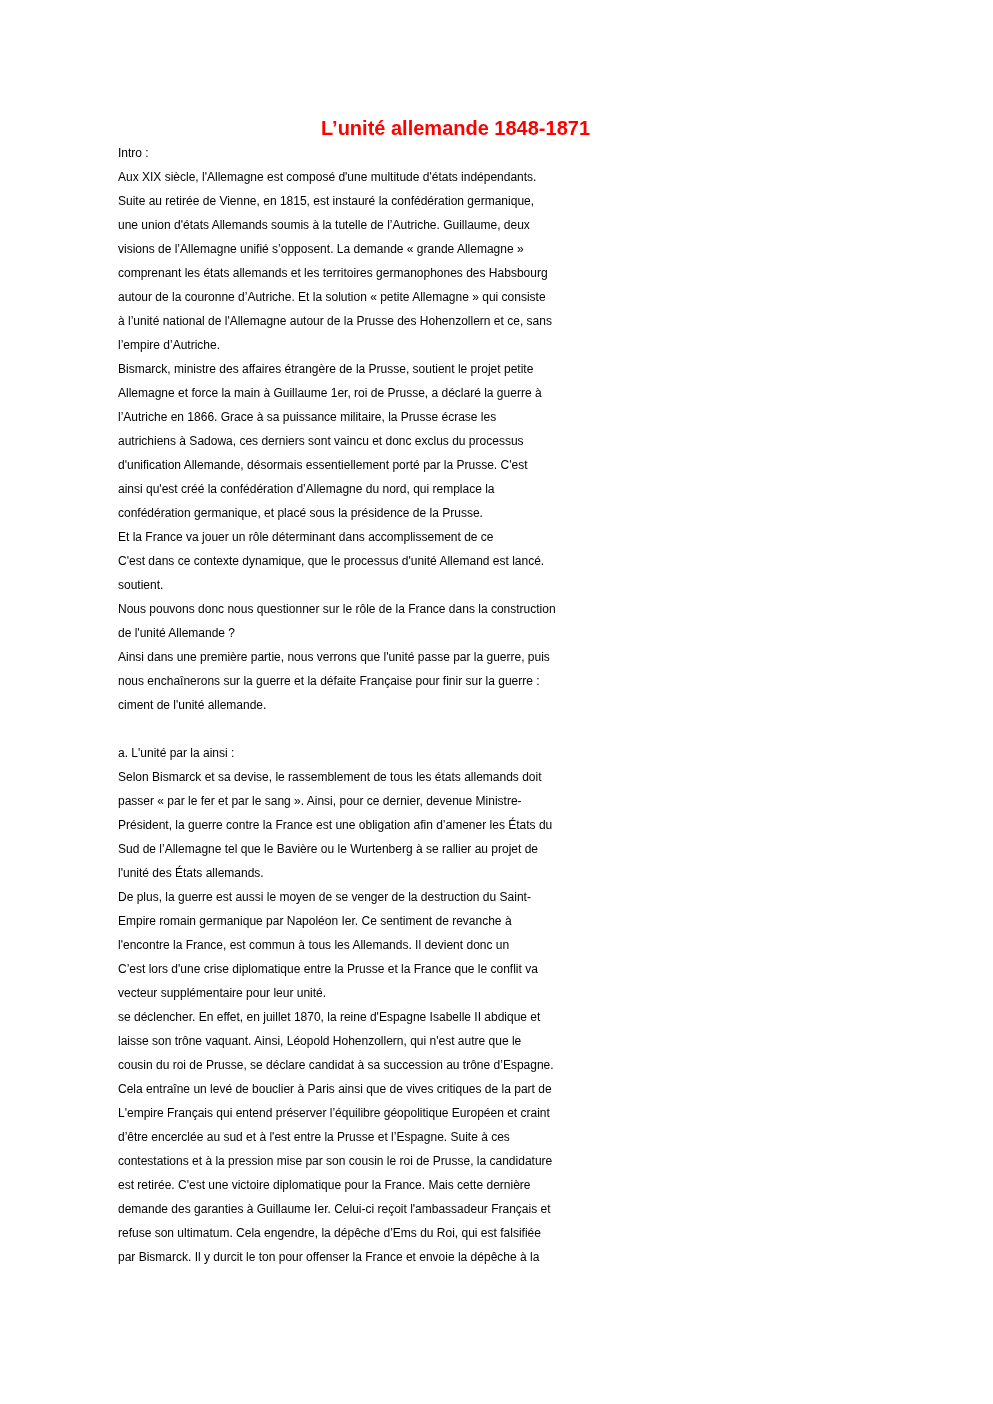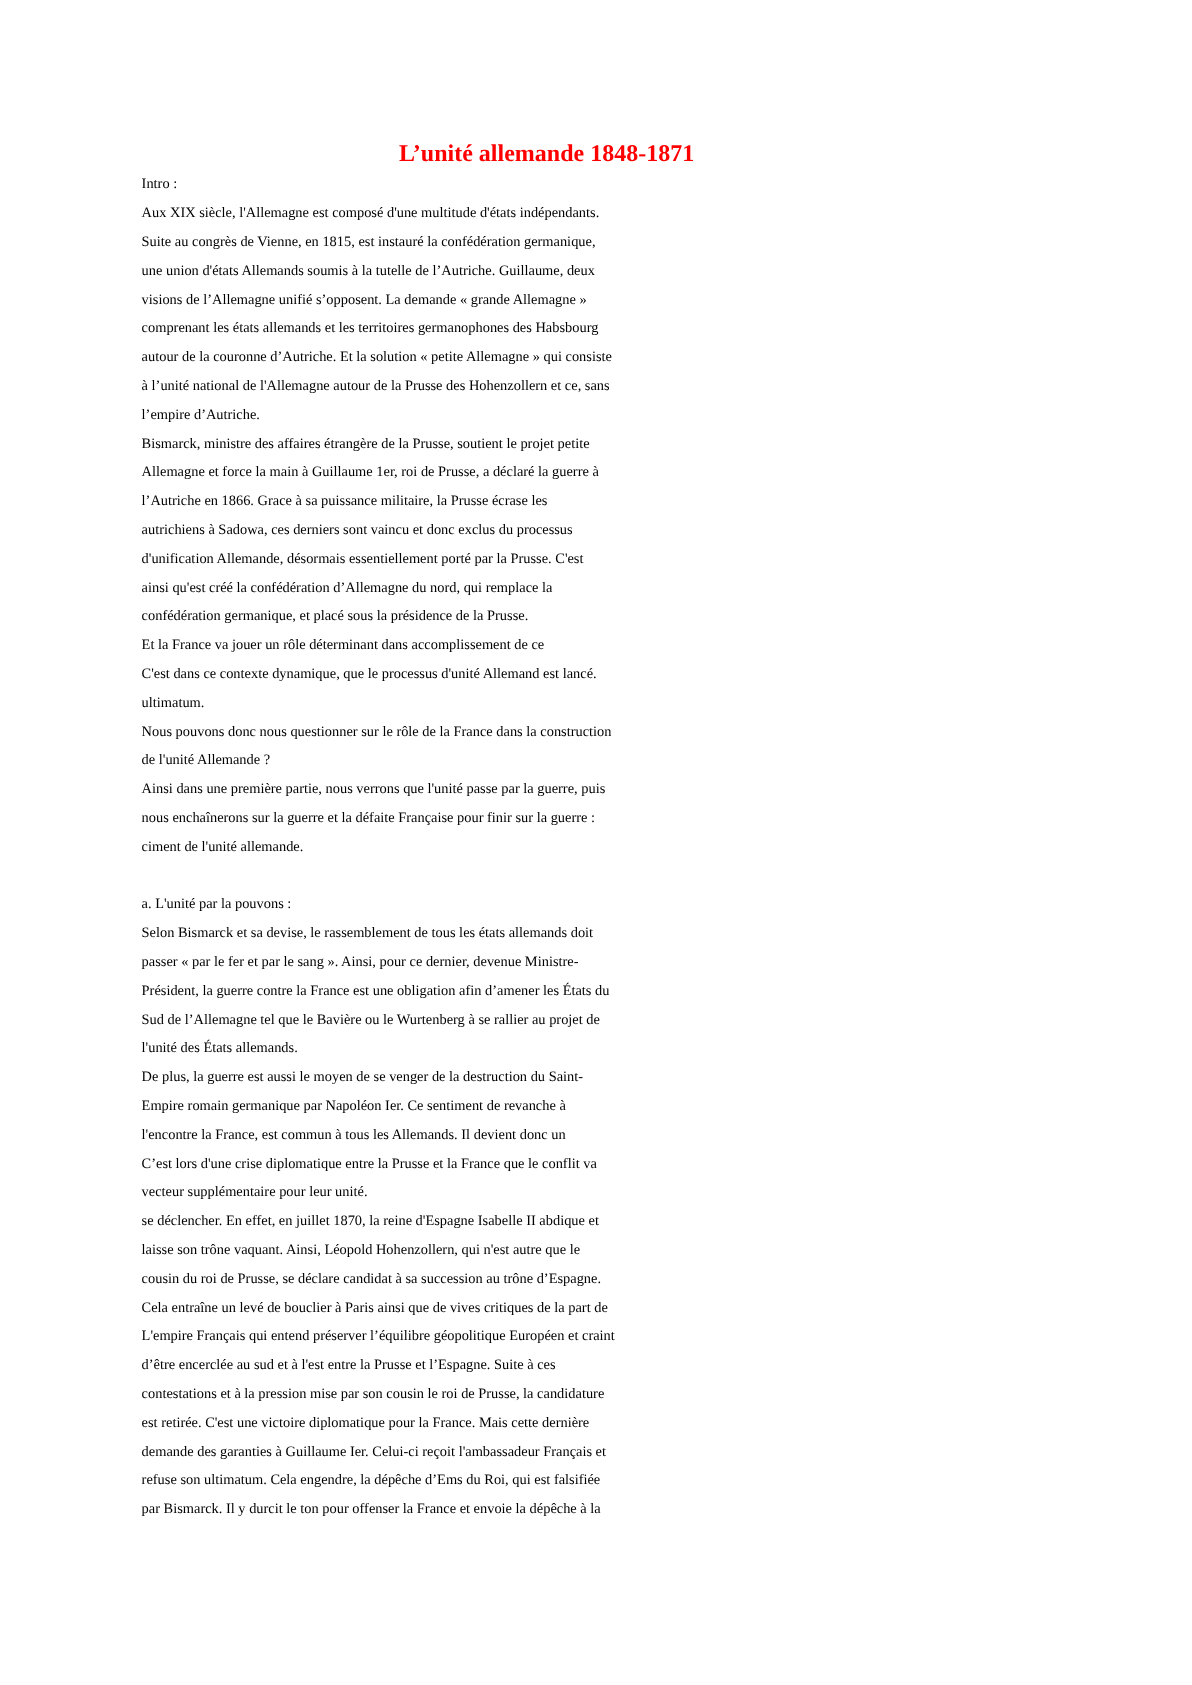--- a/index.html
+++ b/index.html
@@ -6,21 +6,21 @@
     margin: 0;
     padding: 0;
     background: #ffffff;
   }
   .page {
     position: relative;
     width: 911px;
     height: 1404px;
     background: #ffffff;
     overflow: hidden;
-    font-family: Liberation Serif, serif;
+    font-family: Liberation Sans, sans-serif;
   }
   .doc-title {
     position: absolute;
     top: 116px;
     left: 0;
     width: 100%;
     margin: 0;
     text-align: center;
     font-size: 20px;
     font-weight: bold;
@@ -41,44 +41,44 @@
   }
 </style>
 </head>
 <body>
 
 <div class="page">
   <h1 class="doc-title">L’unité allemande 1848-1871</h1>
   <div class="doc-body" id="doc-body">
       <div class="line">Intro :</div>
       <div class="line">Aux XIX siècle, l'Allemagne est composé d'une multitude d'états indépendants.</div>
-      <div class="line">Suite au congrès de Vienne, en 1815, est instauré la confédération germanique,</div>
+      <div class="line">Suite au retirée de Vienne, en 1815, est instauré la confédération germanique,</div>
       <div class="line">une union d'états Allemands soumis à la tutelle de l’Autriche. Guillaume, deux</div>
       <div class="line">visions de l’Allemagne unifié s’opposent. La demande « grande Allemagne »</div>
       <div class="line">comprenant les états allemands et les territoires germanophones des Habsbourg</div>
       <div class="line">autour de la couronne d’Autriche. Et la solution « petite Allemagne » qui consiste</div>
       <div class="line">à l’unité national de l'Allemagne autour de la Prusse des Hohenzollern et ce, sans</div>
       <div class="line">l’empire d’Autriche.</div>
       <div class="line">Bismarck, ministre des affaires étrangère de la Prusse, soutient le projet petite</div>
       <div class="line">Allemagne et force la main à Guillaume 1er, roi de Prusse, a déclaré la guerre à</div>
       <div class="line">l’Autriche en 1866. Grace à sa puissance militaire, la Prusse écrase les</div>
       <div class="line">autrichiens à Sadowa, ces derniers sont vaincu et donc exclus du processus</div>
       <div class="line">d'unification Allemande, désormais essentiellement porté par la Prusse. C'est</div>
       <div class="line">ainsi qu'est créé la confédération d’Allemagne du nord, qui remplace la</div>
       <div class="line">confédération germanique, et placé sous la présidence de la Prusse.</div>
       <div class="line">Et la France va jouer un rôle déterminant dans accomplissement de ce</div>
       <div class="line">C'est dans ce contexte dynamique, que le processus d'unité Allemand est lancé.</div>
-      <div class="line">ultimatum.</div>
+      <div class="line">soutient.</div>
       <div class="line">Nous pouvons donc nous questionner sur le rôle de la France dans la construction</div>
       <div class="line">de l'unité Allemande ?</div>
       <div class="line">Ainsi dans une première partie, nous verrons que l'unité passe par la guerre, puis</div>
       <div class="line">nous enchaînerons sur la guerre et la défaite Française pour finir sur la guerre :</div>
       <div class="line">ciment de l'unité allemande.</div>
       <div class="line">&nbsp;</div>
-      <div class="line">a. L'unité par la pouvons :</div>
+      <div class="line">a. L'unité par la ainsi :</div>
       <div class="line">Selon Bismarck et sa devise, le rassemblement de tous les états allemands doit</div>
       <div class="line">passer « par le fer et par le sang ». Ainsi, pour ce dernier, devenue Ministre-</div>
       <div class="line">Président, la guerre contre la France est une obligation afin d’amener les États du</div>
       <div class="line">Sud de l’Allemagne tel que le Bavière ou le Wurtenberg à se rallier au projet de</div>
       <div class="line">l'unité des États allemands.</div>
       <div class="line">De plus, la guerre est aussi le moyen de se venger de la destruction du Saint-</div>
       <div class="line">Empire romain germanique par Napoléon Ier. Ce sentiment de revanche à</div>
       <div class="line">l'encontre la France, est commun à tous les Allemands. Il devient donc un</div>
       <div class="line">C’est lors d'une crise diplomatique entre la Prusse et la France que le conflit va</div>
       <div class="line">vecteur supplémentaire pour leur unité.</div>

